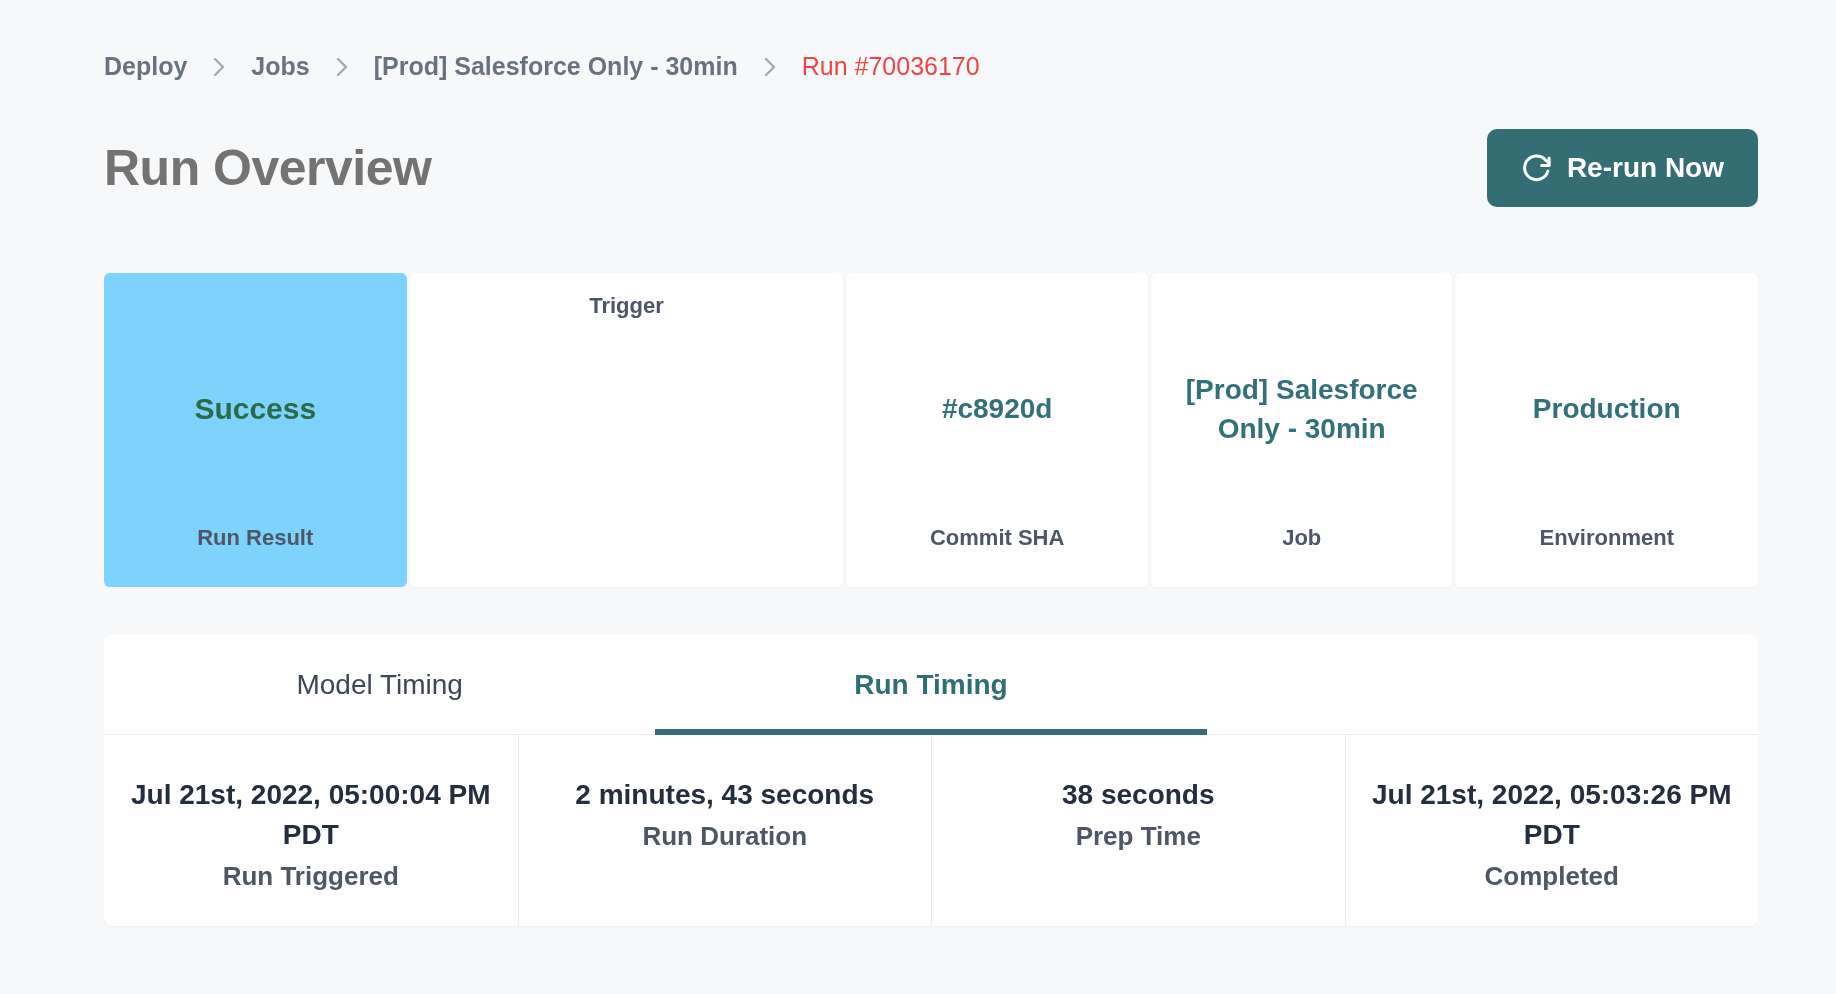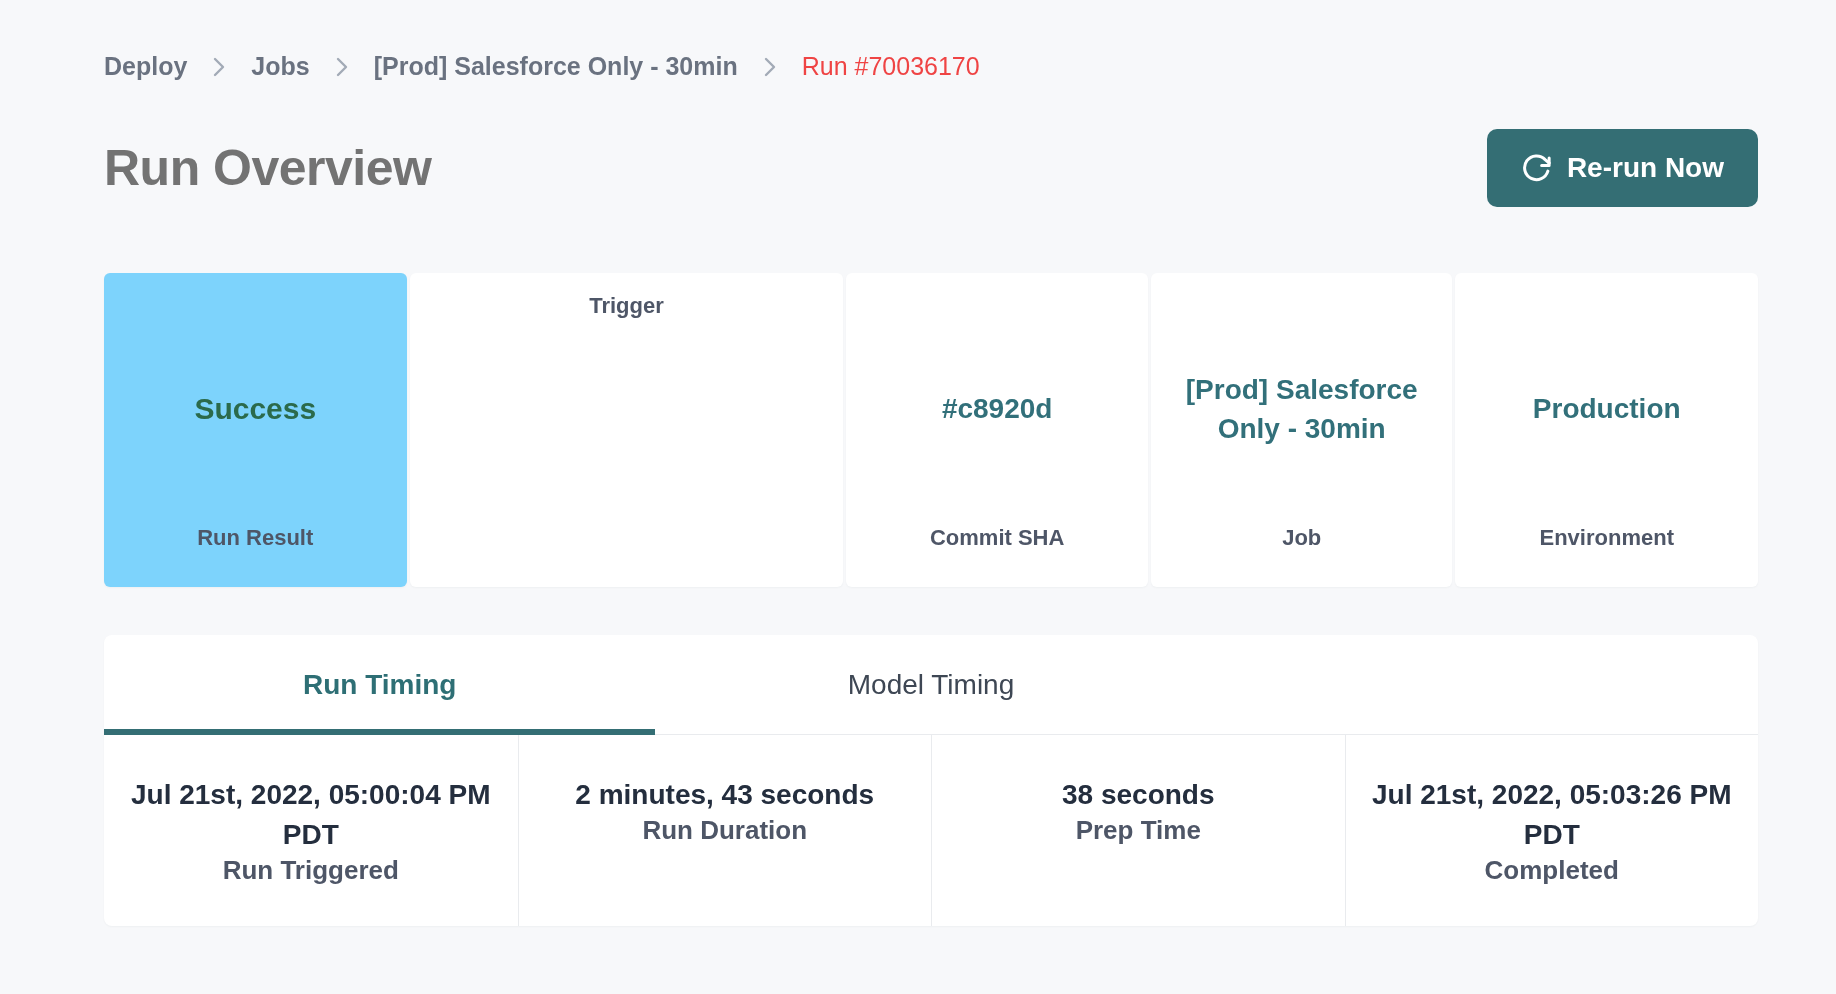--- a/index.html
+++ b/index.html
@@ -144,20 +144,21 @@
   .timing-card + .timing-card { border-left: 1px solid #e9ebee; }
   .timing-value {
     font-size: 28px;
     font-weight: 700;
     line-height: 1.42;
     color: #242e3e;
     max-width: 380px;
     margin: 0 auto;
   }
   .timing-label {
+    margin-top: 6px;
     font-size: 26px;
     font-weight: 600;
     color: #4e5667;
   }
 </style>
 </head>
 <body>
 
 <div class="page">
 
@@ -221,22 +222,22 @@
     <div class="card">
       <div class="card-value-wrap">
           <div class="card-value value--link">Production</div>
         </div>
       <div class="card-label">Environment</div>
     </div>
   </div>
 
   <div class="tab-panel">
     <div class="tabs">
+      <div class="tab">Model Timing</div>
       <div class="tab active">Run Timing</div>
-      <div class="tab">Model Timing</div>
     </div>
     <div class="timing-row">
       <div class="timing-card">
         <div class="timing-value">Jul 21st, 2022, 05:00:04 PM PDT</div>
         <div class="timing-label">Run Triggered</div>
       </div>
       <div class="timing-card">
         <div class="timing-value">2 minutes, 43 seconds</div>
         <div class="timing-label">Run Duration</div>
       </div>

